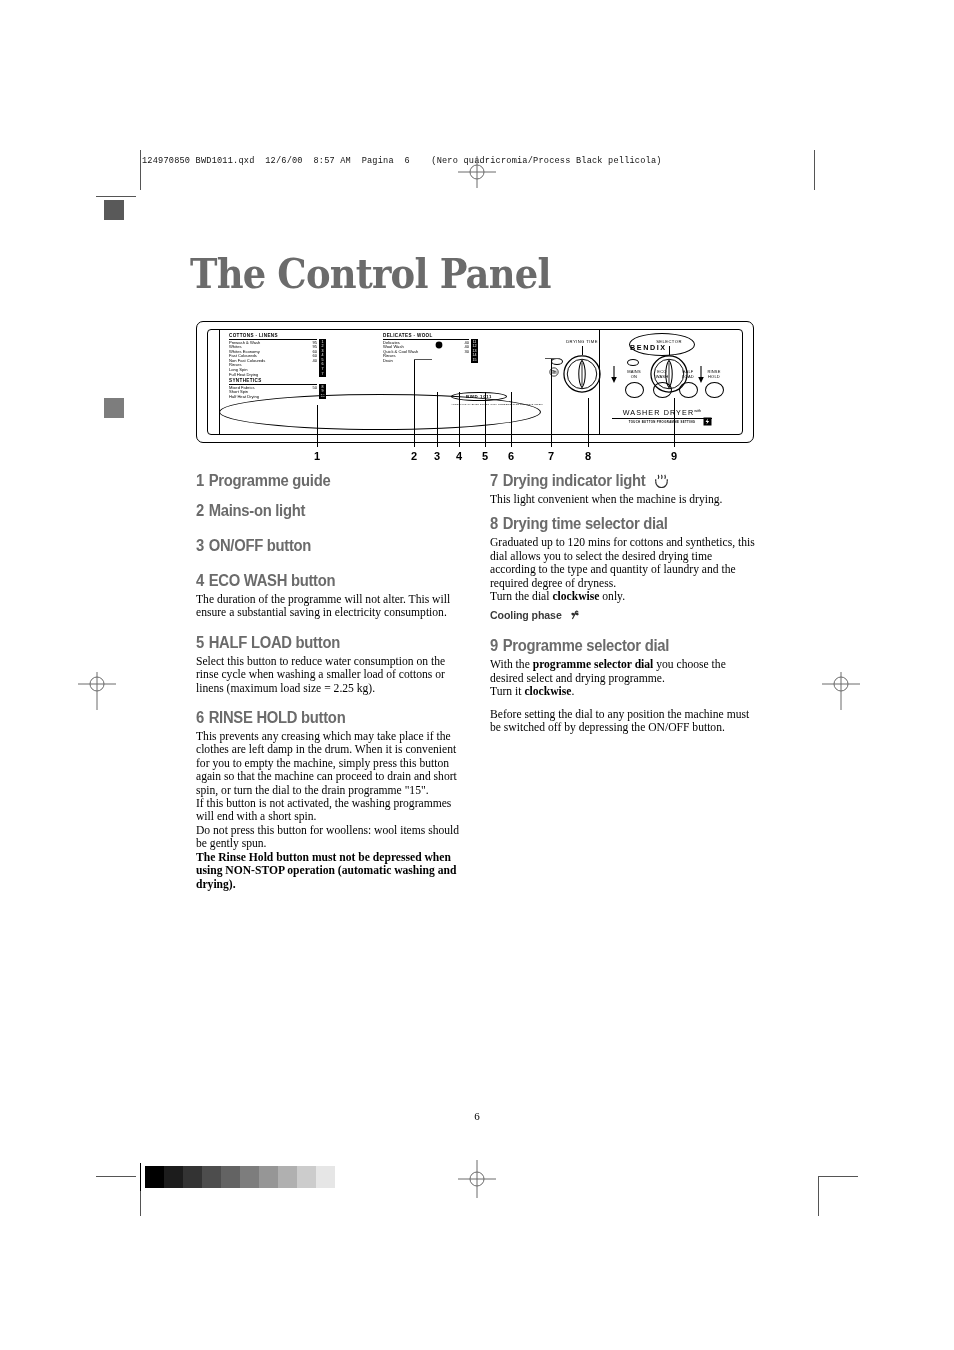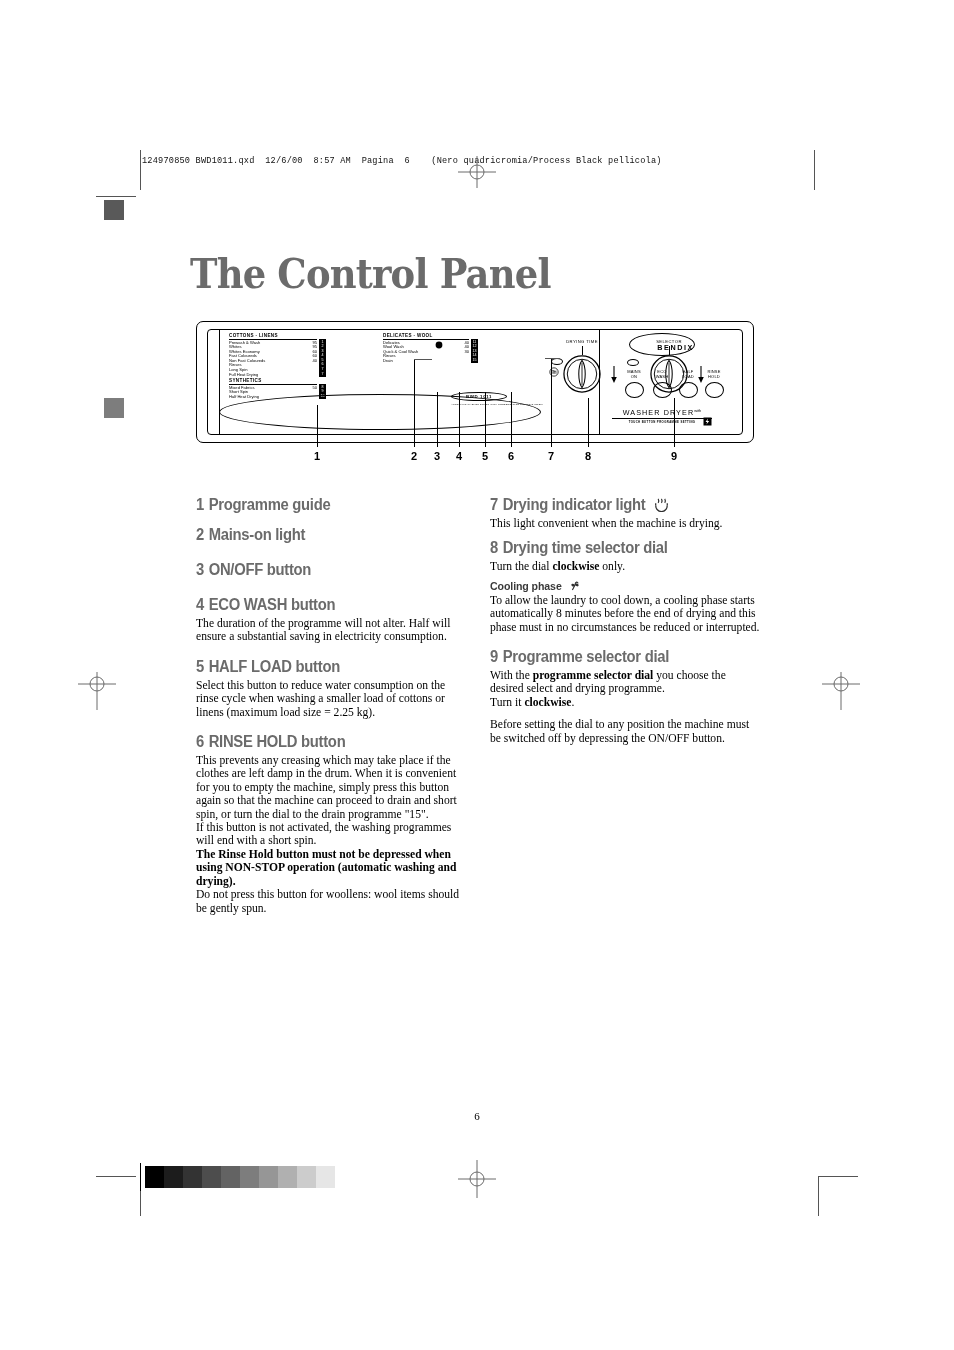--- a/index.html
+++ b/index.html
@@ -176,21 +176,21 @@
     margin-top: 1.5px;
     color: #000;
     white-space: nowrap;
   }
 
   .brand {
     position: absolute;
     left: 432px;
     top: 11px;
     width: 64px;
-    text-align: right;
+    text-align: left;
     border: 1.1px solid #000;
     border-radius: 50%;
     padding: 1.5px 0;
   }
   .brand span {
     font-family: "Liberation Sans", sans-serif;
     font-weight: bold;
     font-size: 7.2px;
     letter-spacing: 1.6px;
     color: #000;
@@ -277,21 +277,21 @@
     font-weight: bold;
     font-size: 11px;
     color: #000;
     text-align: center;
     width: 14px;
   }
 
   
   .col {
     position: absolute;
-    top: 496px;
+    top: 472px;
     width: 270px;
   }
   .col-left  { left: 196px; }
   .col-right { left: 490px; }
 
   h2.sec {
     font-family: "Liberation Sans", sans-serif;
     font-weight: bold;
     font-size: 15.6px;
     line-height: 18px;
@@ -612,68 +612,68 @@
 
   <div class="gap-m"></div>
   <h2 class="sec">
     <span class="num">3</span><span>ON/OFF button</span>
   </h2>
 
   <div class="gap-m"></div>
   <h2 class="sec">
     <span class="num">4</span><span>ECO WASH button</span>
   </h2>
-  <p class="body">The duration of the programme will not alter. Half will ensure a substantial saving in electricity consumption.</p>
+  <p class="body">The duration of the programme will not alter. This will ensure a substantial saving in electricity consumption.</p>
 
   <div class="gap-m"></div>
   <h2 class="sec">
     <span class="num">5</span><span>HALF LOAD button</span>
   </h2>
   <p class="body">Select this button to reduce water consumption on the rinse cycle when washing a smaller load of cottons or linens  (maximum load size = 2.25 kg).</p>
 
   <div class="gap-m"></div>
   <h2 class="sec">
     <span class="num">6</span><span>RINSE HOLD button</span>
   </h2>
   <p class="body">This prevents any creasing which may take place if the clothes are left damp in the drum. When it is convenient for you to empty the machine, simply press this button again so that the machine can proceed to drain and short spin, or turn the dial to the drain programme "15".</p>
   <p class="body">If this button is not activated, the washing programmes will end with a short spin.</p>
+  <p class="body">Do not press this button for woollens: wool items should be gently spun.</p>
   <p class="body"><b class="str">The Rinse Hold button must not be depressed when using NON-STOP operation (automatic washing and drying).</b></p>
-  <p class="body">Do not press this button for woollens: wool items should be gently spun.</p>
 
 </div>
 
 <div class="col col-right">
 
   <h2 class="sec">
     <span class="num">7</span><span>Drying indicator light</span>
     <svg width="17" height="15" viewBox="0 0 18 16" style="vertical-align:-2px; margin-left:4px;">
       <path d="M2.5 9 a6.5 6.5 0 0 0 13 0" fill="none" stroke="#2f2f2f" stroke-width="1.4"></path>
       <path d="M2.5 9 V6.6 M15.5 9 V6.6" stroke="#2f2f2f" stroke-width="1.4"></path>
       <path d="M5.3 6.2 q1.3 -2.1 0 -4.2 M9 6.2 q1.3 -2.1 0 -4.2 M12.7 6.2 q1.3 -2.1 0 -4.2" fill="none" stroke="#2f2f2f" stroke-width="1.3"></path>
     </svg>
   </h2>
   <p class="body">This light convenient when  the machine is drying.</p>
 
   <div class="gap-s"></div>
   <h2 class="sec">
     <span class="num">8</span><span>Drying time selector dial</span>
   </h2>
+  <p class="body">Graduated up to 120 mins for cottons and synthetics, this dial allows you to select the desired drying time according to the type and quantity of laundry and the required degree of dryness.</p>
   <p class="body"><span>Turn the dial </span><b class="str">clockwise</b><span> only.</span></p>
 
   <div style="height:4px;"></div>
   <h3 class="sub">
     <span>Cooling phase</span>
     <svg width="14" height="14" viewBox="0 0 16 16" style="vertical-align:-2px; margin-left:3px;">
       <path d="M8 8 C4 4.5, 2.5 8.5, 5.2 9.6 C7 10.3, 8 9.2, 8 8 Z" fill="#2f2f2f"></path>
       <path d="M8 8 C11.6 11.8, 13.6 8, 11 6.7 C9.2 5.9, 8 6.8, 8 8 Z" fill="#2f2f2f"></path>
       <path d="M8 8 C8.2 3.6, 11.6 4.4, 11.3 6.1" fill="none" stroke="#2f2f2f" stroke-width="1.3"></path>
       <path d="M8 8 L5 13.6" stroke="#2f2f2f" stroke-width="1.3" fill="none"></path>
     </svg>
   </h3>
-  <p class="body">To allow the laundry to cool down, a cooling phase starts automatically 8 minutes before the end of drying and this phase must in no circumstances be reduced or interrupted.</p>
 
   <div class="gap-m"></div>
   <h2 class="sec">
     <span class="num">9</span><span>Programme selector dial</span>
   </h2>
   <p class="body"><span>With the </span><b class="str">programme selector dial</b><span> you choose the desired select and drying programme.</span></p>
   <p class="body"><span>Turn it </span><b class="str">clockwise</b><span>.</span></p>
   <div style="height:9px;"></div>
   <p class="body">Before setting the dial to any position the machine must be switched off by depressing the ON/OFF button.</p>
 

